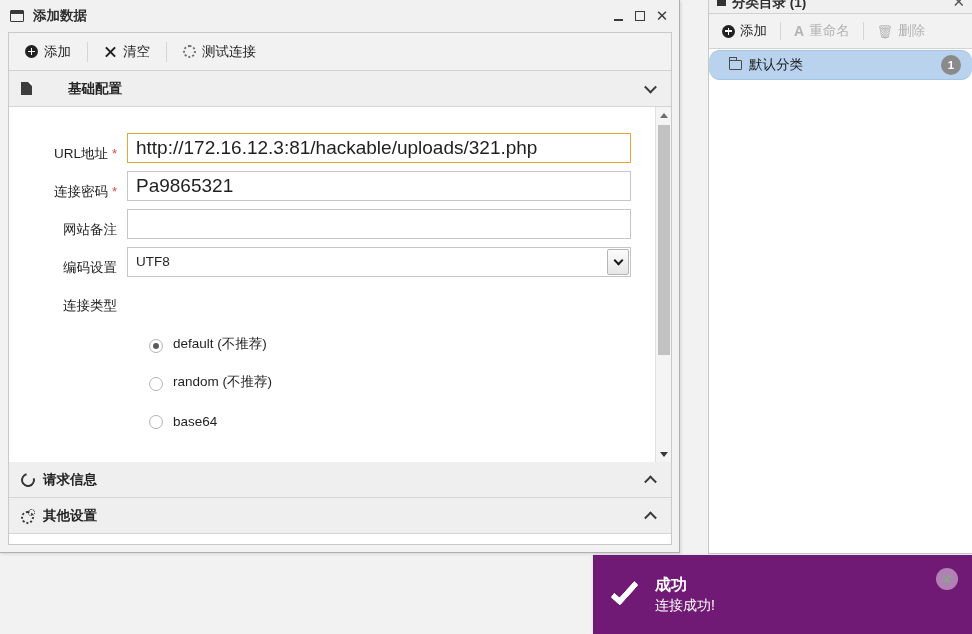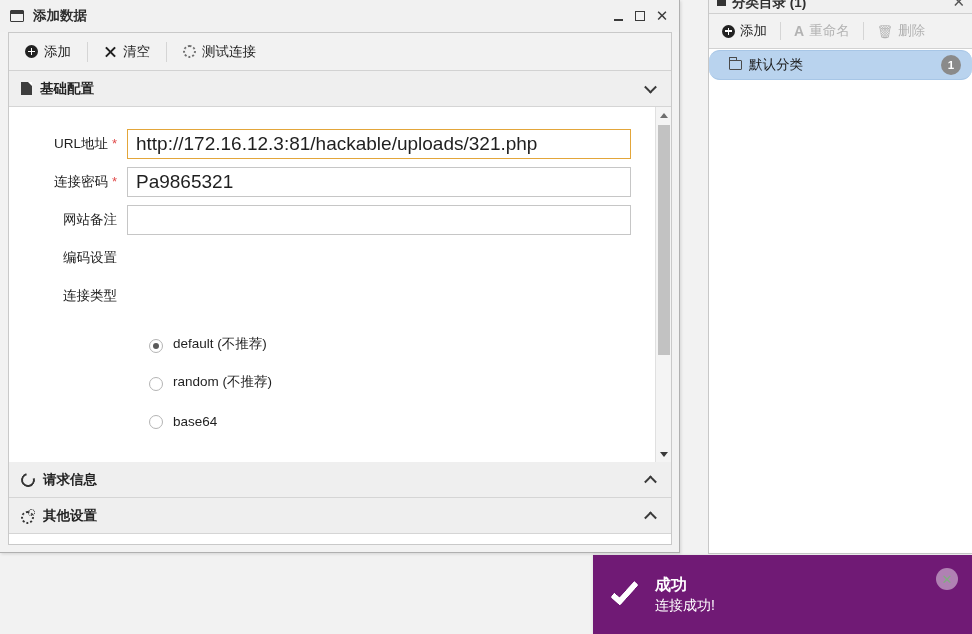--- a/index.html
+++ b/index.html
@@ -164,21 +164,21 @@
     border: 2.4px dotted #6e6e6e; flex: none;
   }
 
   
   .section-head {
     height: 36px; background: #efefef;
     border-bottom: 1px solid #d5d5d5;
     display: flex; align-items: center; padding: 0 12px;
     cursor: pointer; position: relative;
   }
-  .section-head.top { border-top: none; }
+  .section-head.top { border-top: none; gap: 28px; }
   .sec-title {
     font-size: 13.5px; font-weight: bold; color: #242424; margin-left: 8px;
   }
   .chev {
     position: absolute; right: 16px; top: 50%;
     width: 9px; height: 9px; border-left: 2px solid #3a3a3a;
     border-bottom: 2px solid #3a3a3a;
   }
   .chev.down { transform: translateY(-70%) rotate(-45deg); }
   .chev.up   { transform: translateY(-30%) rotate(135deg); }
@@ -209,21 +209,21 @@
     border: 1.8px dotted #333;
   }
 
   
   .form-area {
     position: relative; height: 355px; background: #fff;
     overflow: hidden;
   }
   .form-inner { padding: 18px 0 0 0; }
   .frow {
-    display: flex; align-items: center; height: 38px; margin-bottom: 0px;
+    display: flex; align-items: flex-end; height: 38px; margin-bottom: 0px;
   }
   .flabel {
     width: 118px; text-align: right; padding-right: 10px;
     font-size: 13.5px; color: #1f1f1f; white-space: nowrap;
   }
   .req { color: #e04a4a; font-size: 13px; margin-left: 4px; }
   .finput {
     width: 504px; height: 30px;
     border: 1px solid #c6c6c6; background: #fff;
     font-size: 19px; color: #1f1f1f;
@@ -416,20 +416,26 @@
             <input class="finput" value="Pa9865321" style="">
           </div>
 
           <div class="frow">
             <div class="flabel">网站备注</div>
             <input class="finput" value="" style="">
           </div>
 
           <div class="frow">
             <div class="flabel">编码设置</div>
+            <div class="fselect">
+              <div class="val">UTF8</div>
+              <div class="arrowbox">
+                  <span class="c"></span>
+                </div>
+            </div>
           </div>
 
           <div class="frow">
             <div class="flabel">连接类型</div>
           </div>
 
 
           <div class="radio-row">
             <span class="radio on"></span>
             <span class="radio-label">default (不推荐)</span>

